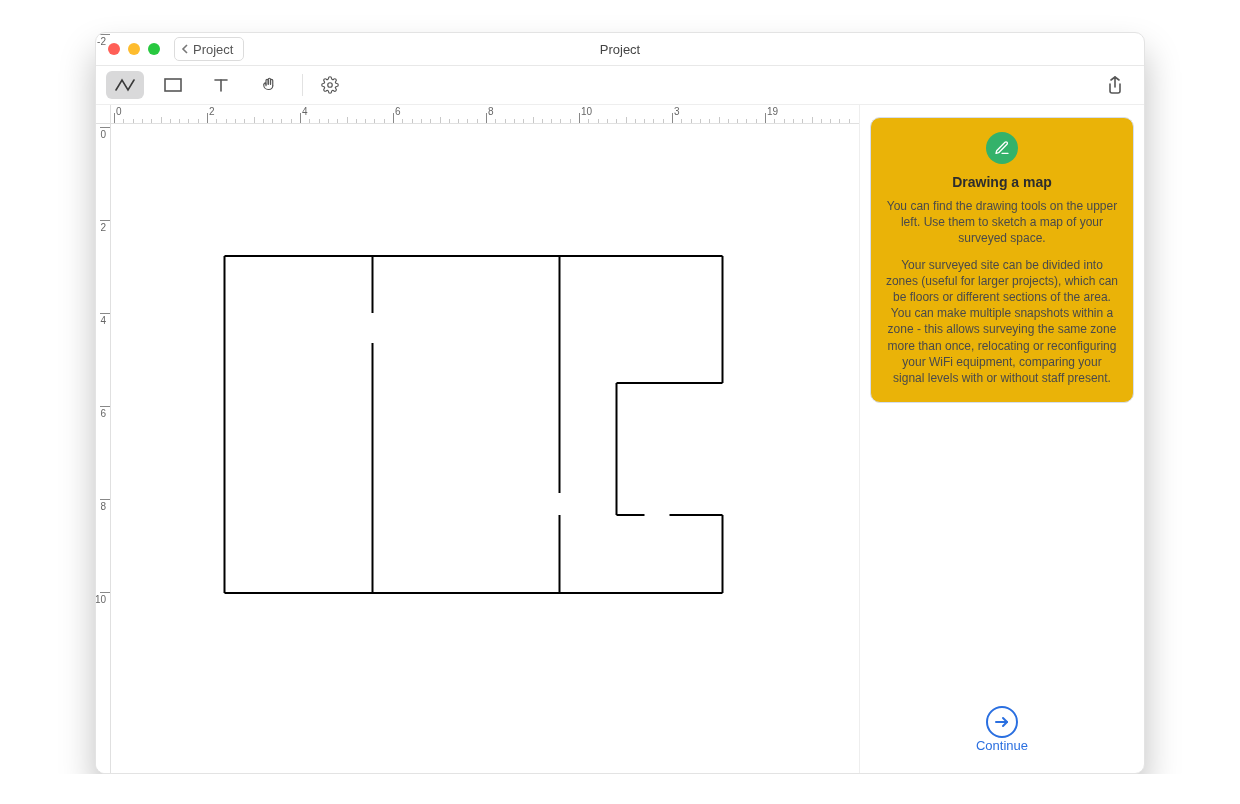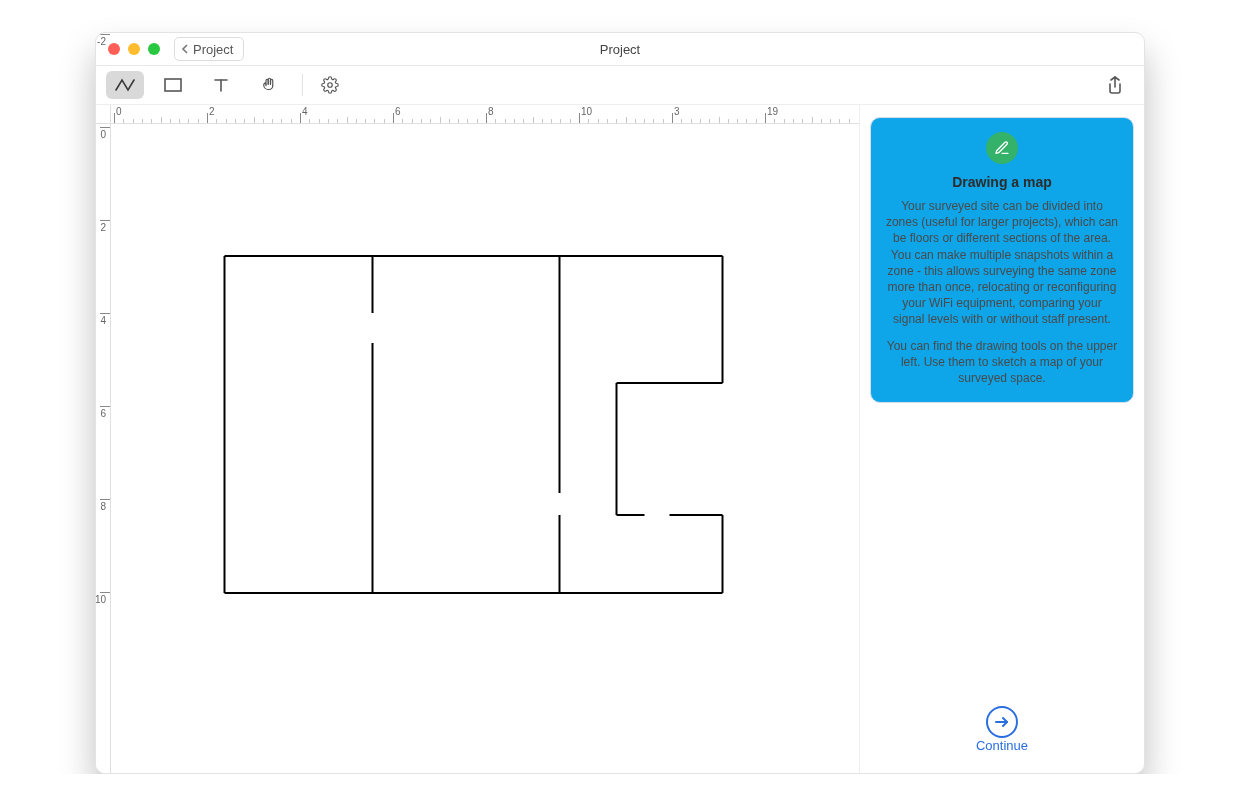--- a/index.html
+++ b/index.html
@@ -41,21 +41,21 @@
   .ruler-h .tick .lbl{position:absolute;bottom:6px;font-size:10px;color:#666;left:2px;}
   .ruler-h .minor{position:absolute;bottom:0;height:4px;width:1px;background:#c8c8c8;}
   .ruler-v{position:absolute;left:0;top:18px;bottom:0;width:14px;border-right:1px solid #e0e0e0;background:#fff;z-index:3;}
   .ruler-v .tick{position:absolute;left:0;width:14px;}
   .ruler-v .tick .line{position:absolute;right:0;width:6px;height:1px;background:#aaa;}
   .ruler-v .tick .line.big{width:10px;background:#888;}
   .ruler-v .tick .lbl{position:absolute;right:4px;font-size:10px;color:#666;top:2px;}
   .canvas{position:absolute;left:14px;right:0;top:18px;bottom:0;background:#fff;overflow:hidden;}
   
   .side{width:284px;display:flex;flex-direction:column;padding:12px 10px;box-sizing:border-box;}
-  .card{border:1px solid #d5deee;background:#0ea5e9;border-radius:10px;padding:14px 14px 16px;}
+  .card{border:1px solid #d5deee;background:#eab308;border-radius:10px;padding:14px 14px 16px;}
   .badge{width:32px;height:32px;border-radius:50%;background:#34b26a;margin:0 auto 10px;
          display:flex;align-items:center;justify-content:center;color:#fff;}
   .card h3{margin:0 0 8px;font-size:14px;font-weight:600;text-align:center;color:#2d2d2d;}
   .card p{margin:0 0 10px;font-size:12px;line-height:1.35;text-align:center;color:#4a4a4a;}
   .card p:last-child{margin-bottom:0;}
   .side .grow{flex:1;}
   .continue{display:flex;flex-direction:column;align-items:center;gap:0;color:#2a6fe0;padding-bottom:8px;cursor:pointer;}
   .continue .circ{width:28px;height:28px;border:2px solid #2a6fe0;border-radius:50%;
                   display:flex;align-items:center;justify-content:center;}
   .continue .circ svg{stroke:#2a6fe0;}
@@ -300,22 +300,22 @@
 
     <div class="side">
       <div class="card">
         <div class="badge">
           <svg width="16" height="16" viewBox="0 0 24 24" fill="none" stroke="#fff" stroke-width="2" stroke-linecap="round" stroke-linejoin="round">
               <path d="M12 20h9"></path>
               <path d="M16.5 3.5a2.1 2.1 0 113 3L7 19l-4 1 1-4z"></path>
             </svg>
         </div>
         <h3>Drawing a map</h3>
+        <p>You can find the drawing tools on the upper left. Use them to sketch a map of your surveyed space.</p>
         <p>Your surveyed site can be divided into zones (useful for larger projects), which can be floors or different sections of the area. You can make multiple snapshots within a zone - this allows surveying the same zone more than once, relocating or reconfiguring your WiFi equipment, comparing your signal levels with or without staff present.</p>
-        <p>You can find the drawing tools on the upper left. Use them to sketch a map of your surveyed space.</p>
       </div>
       <div class="grow"></div>
       <div class="continue">
         <div class="circ">
           <svg width="14" height="12" viewBox="0 0 14 12" fill="none" stroke-width="2" stroke-linecap="round" stroke-linejoin="round">
               <line x1="1" y1="6" x2="12" y2="6"></line>
               <polyline points="8,2 12,6 8,10"></polyline>
             </svg>
         </div>
         <span>Continue</span>

